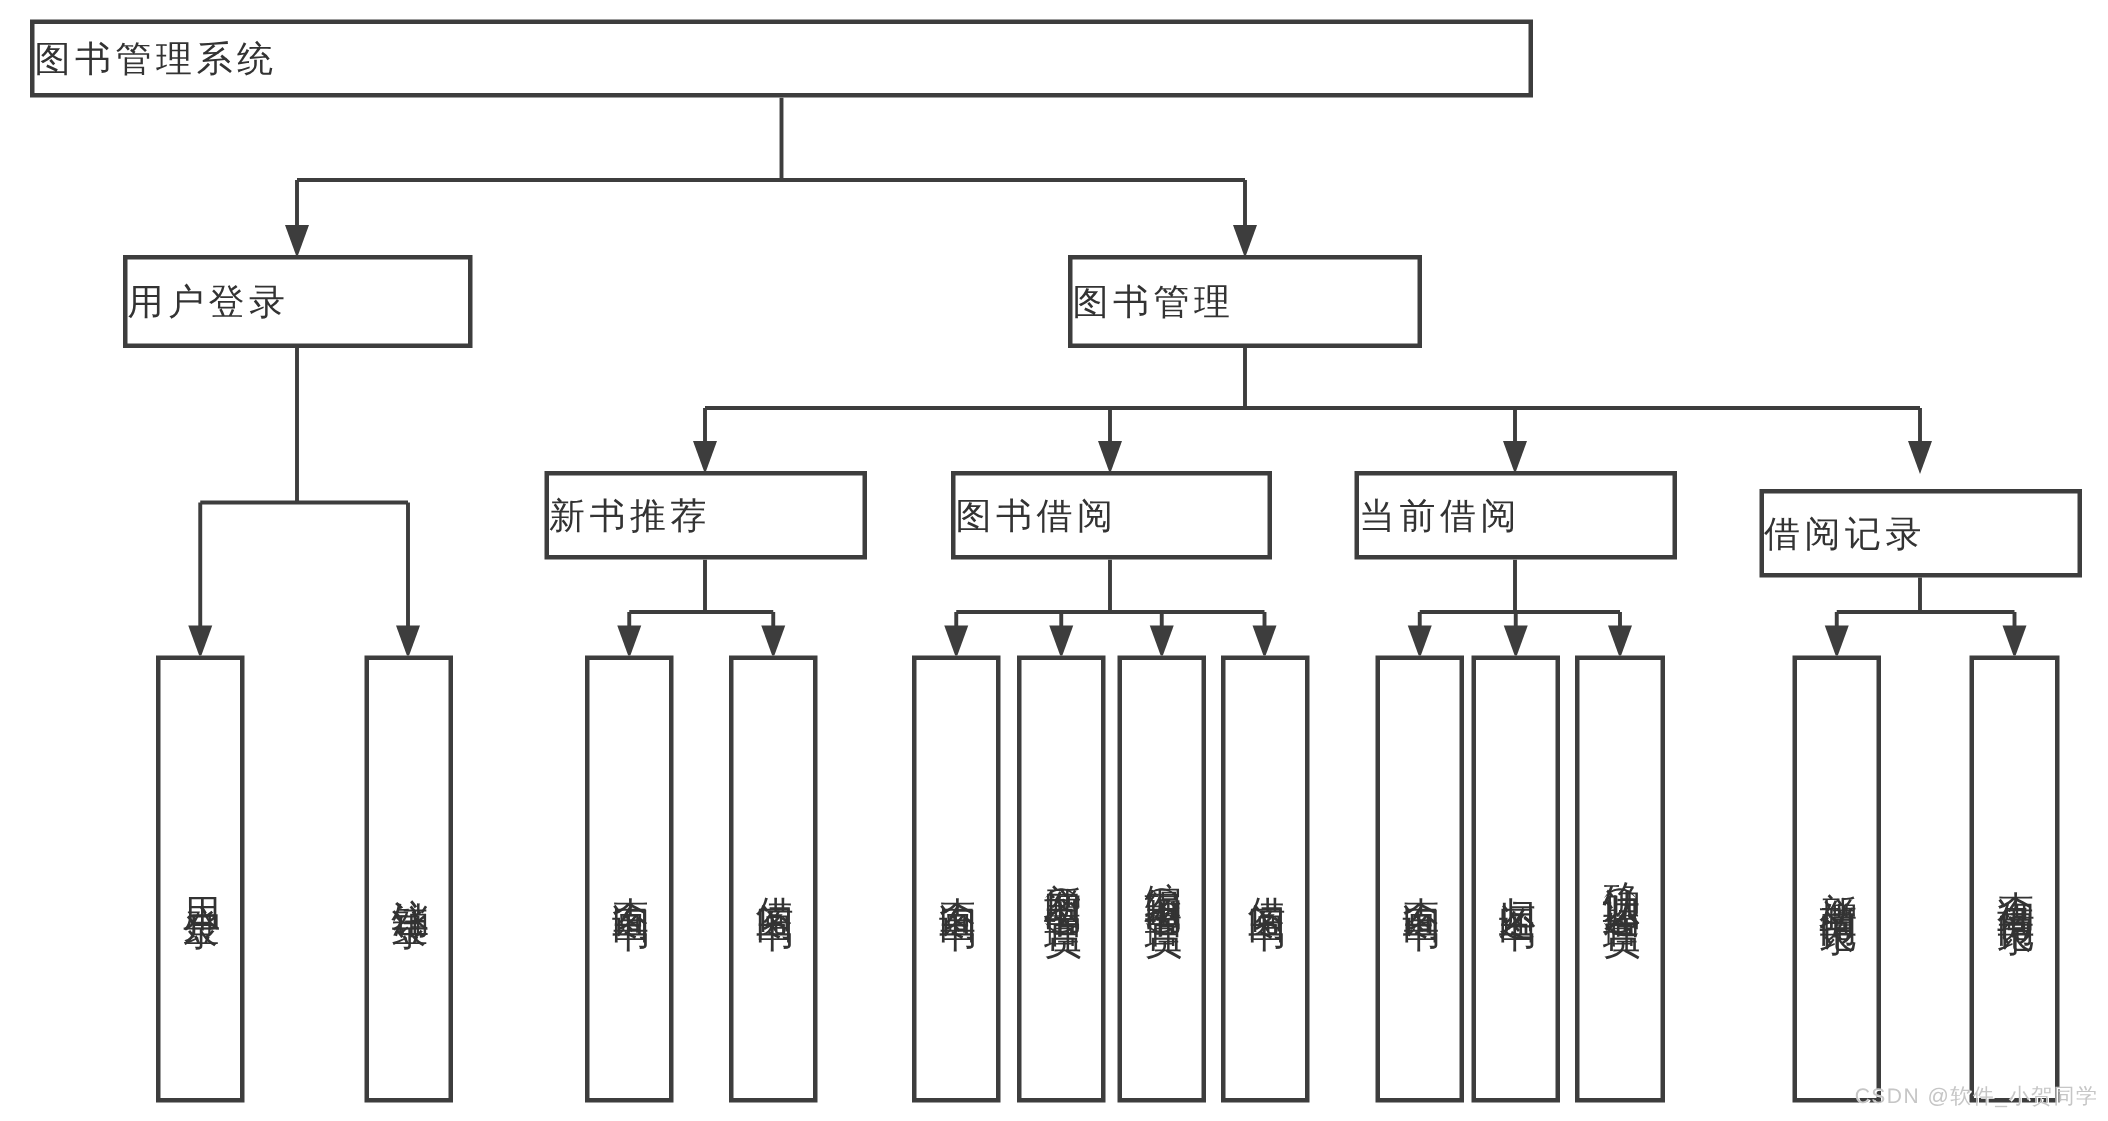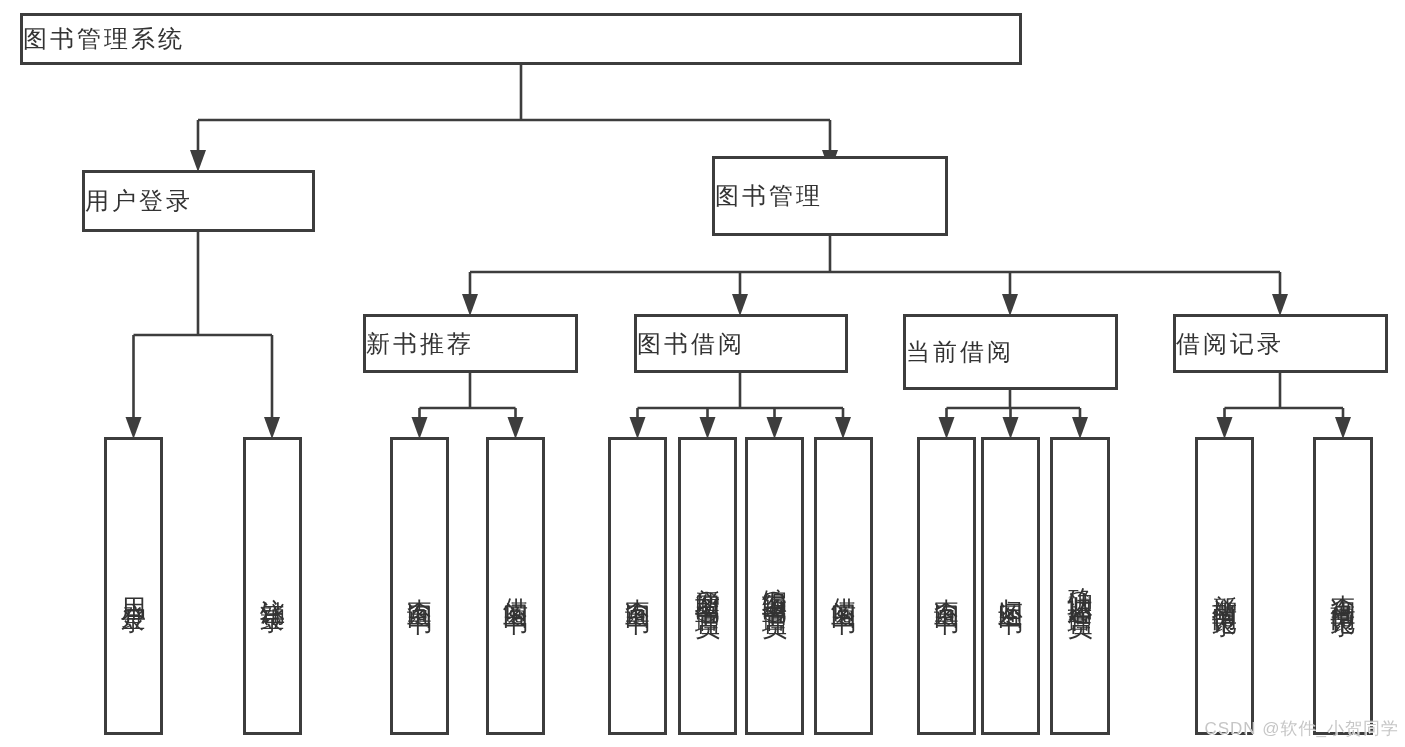--- a/index.html
+++ b/index.html
@@ -44,21 +44,21 @@
     text-orientation:mixed;
     font-size:25px;
     line-height:1;
     letter-spacing:4px;
     max-height:286px;
     color:var(--text);
   }
   .watermark{
     position:absolute;
     right:6px;bottom:7px;
-    font-size:17px;
+    font-size:14px;
     letter-spacing:1px;
     color:var(--wm);
     text-shadow:1px 1px 0 #ffffff;
     white-space:nowrap;
   }
 </style>
 </head>
 <body>
 
 <div class="canvas">
@@ -103,34 +103,34 @@
     </g>
   </svg>
 
   <div class="hbox" style="left:20px;top:13px;width:1002px;height:52px;">
     <span class="lbl">图书管理系统</span>
   </div>
 
   <div class="hbox" style="left:82px;top:170px;width:233px;height:62px;">
     <span class="lbl">用户登录</span>
   </div>
-  <div class="hbox" style="left:712px;top:156px;width:236px;height:80px;">
+  <div class="hbox" style="left:712px;top:170px;width:236px;height:62px;">
     <span class="lbl">图书管理</span>
   </div>
 
   <div class="hbox" style="left:363px;top:314px;width:215px;height:59px;">
     <span class="lbl">新书推荐</span>
   </div>
   <div class="hbox" style="left:634px;top:314px;width:214px;height:59px;">
     <span class="lbl">图书借阅</span>
   </div>
-  <div class="hbox" style="left:903px;top:314px;width:215px;height:76px;">
+  <div class="hbox" style="left:903px;top:314px;width:215px;height:59px;">
     <span class="lbl">当前借阅</span>
   </div>
-  <div class="hbox" style="left:1173px;top:314px;width:215px;height:59px;">
+  <div class="hbox" style="left:1173px;top:326px;width:215px;height:59px;">
     <span class="lbl">借阅记录</span>
   </div>
 
   <div class="vbox" style="left:104px;">
     <span class="vlbl">用户登录</span>
   </div>
   <div class="vbox" style="left:243px;">
     <span class="vlbl">注销登录</span>
   </div>
 

